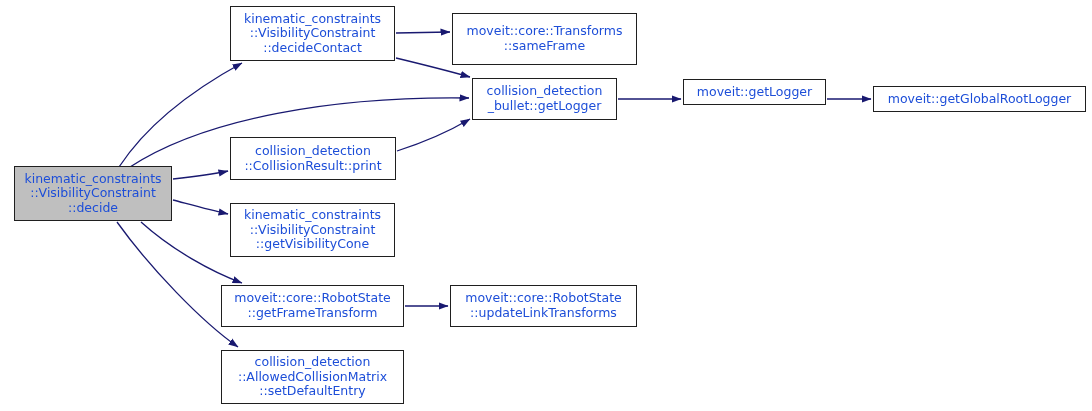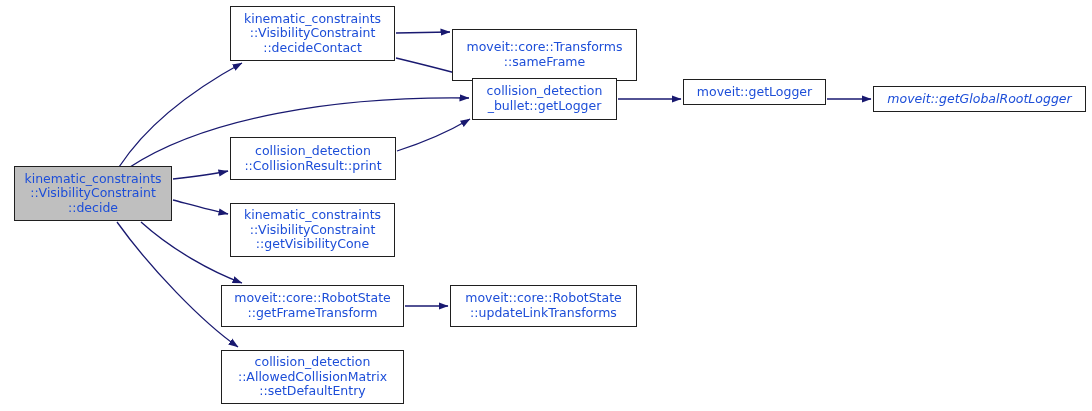--- a/index.html
+++ b/index.html
@@ -71,29 +71,29 @@
   </svg>
 
   <div class="node highlight" style="left:14px; top:166px; width:158px; height:55px;">kinematic_constraints
 ::VisibilityConstraint
 ::decide</div>
 
   <div class="node" style="left:230px; top:6px; width:165px; height:55px;">kinematic_constraints
 ::VisibilityConstraint
 ::decideContact</div>
 
-  <div class="node" style="left:452px; top:13px; width:185px; height:52px;margin-top:16px;">moveit::core::Transforms
+  <div class="node" style="left:452px; top:13px; width:185px; height:52px;">moveit::core::Transforms
 ::sameFrame</div>
 
   <div class="node" style="left:472px; top:78px; width:145px; height:42px;">collision_detection
 _bullet::getLogger</div>
 
   <div class="node" style="left:683px; top:79px; width:143px; height:26px;">moveit::getLogger</div>
 
-  <div class="node" style="left:873px; top:86px; width:213px; height:26px;font-style:italic;">moveit::getGlobalRootLogger</div>
+  <div class="node" style="left:873px; top:86px; width:213px; height:26px;">moveit::getGlobalRootLogger</div>
 
   <div class="node" style="left:230px; top:137px; width:166px; height:43px;">collision_detection
 ::CollisionResult::print</div>
 
   <div class="node" style="left:230px; top:203px; width:165px; height:54px;">kinematic_constraints
 ::VisibilityConstraint
 ::getVisibilityCone</div>
 
   <div class="node" style="left:221px; top:285px; width:183px; height:42px;">moveit::core::RobotState
 ::getFrameTransform</div>

